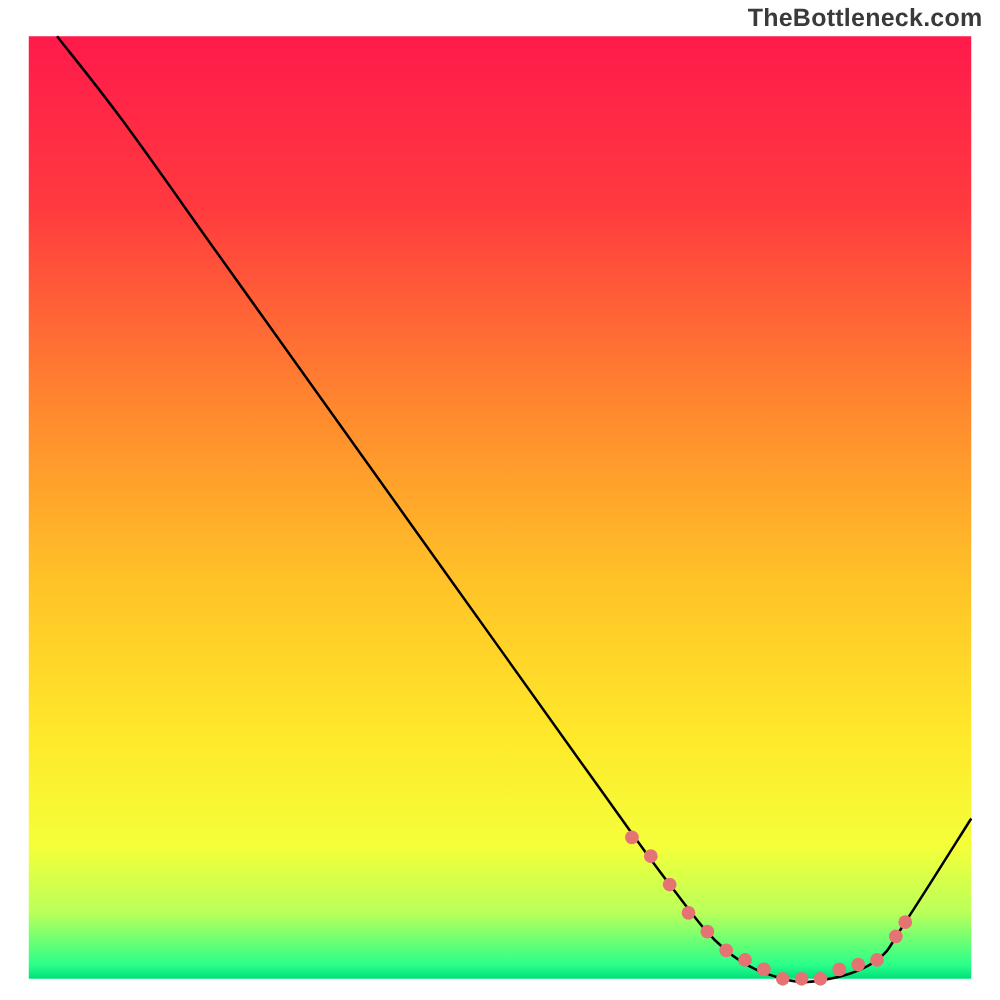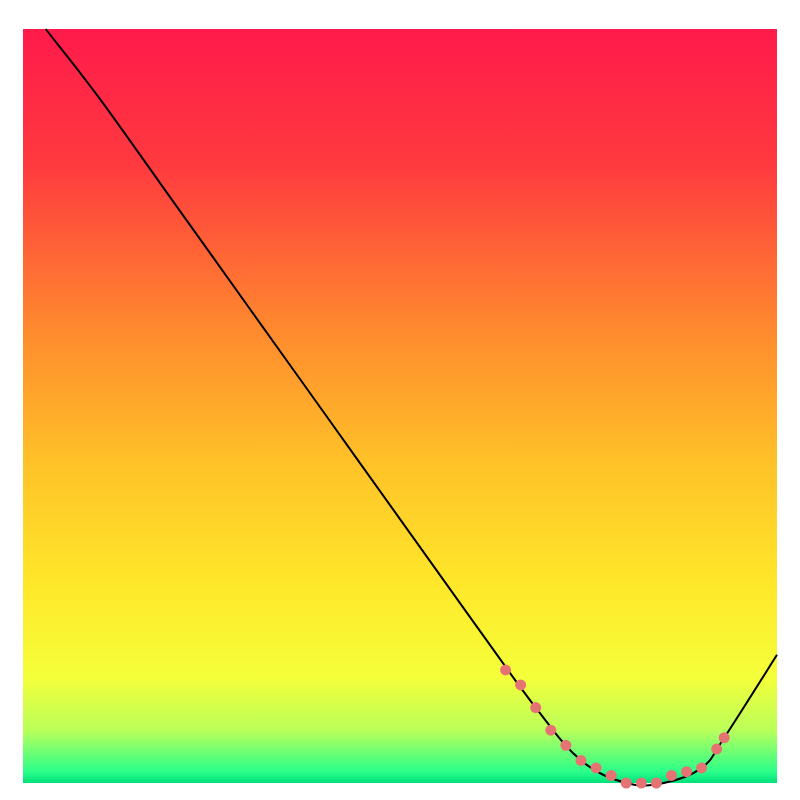--- a/index.html
+++ b/index.html
@@ -29,20 +29,21 @@
     left: 0;
     top: 0;
     width: 800px;
     height: 800px;
   }
 </style>
 </head>
 <body>
 <div class="container">
 
+<div class="watermark">TheBottleneck.com</div>
 
 <svg class="chart" viewBox="0 0 800 800">
   <defs>
     <linearGradient id="bg-grad" x1="0" y1="0" x2="0" y2="1">
           <stop offset="0%" stop-color="#ff1a4b"></stop>
           <stop offset="18%" stop-color="#ff3a3f"></stop>
           <stop offset="40%" stop-color="#ff8a2e"></stop>
           <stop offset="57.99999999999999%" stop-color="#ffc328"></stop>
           <stop offset="74%" stop-color="#ffe82a"></stop>
           <stop offset="86%" stop-color="#f4ff3a"></stop>

